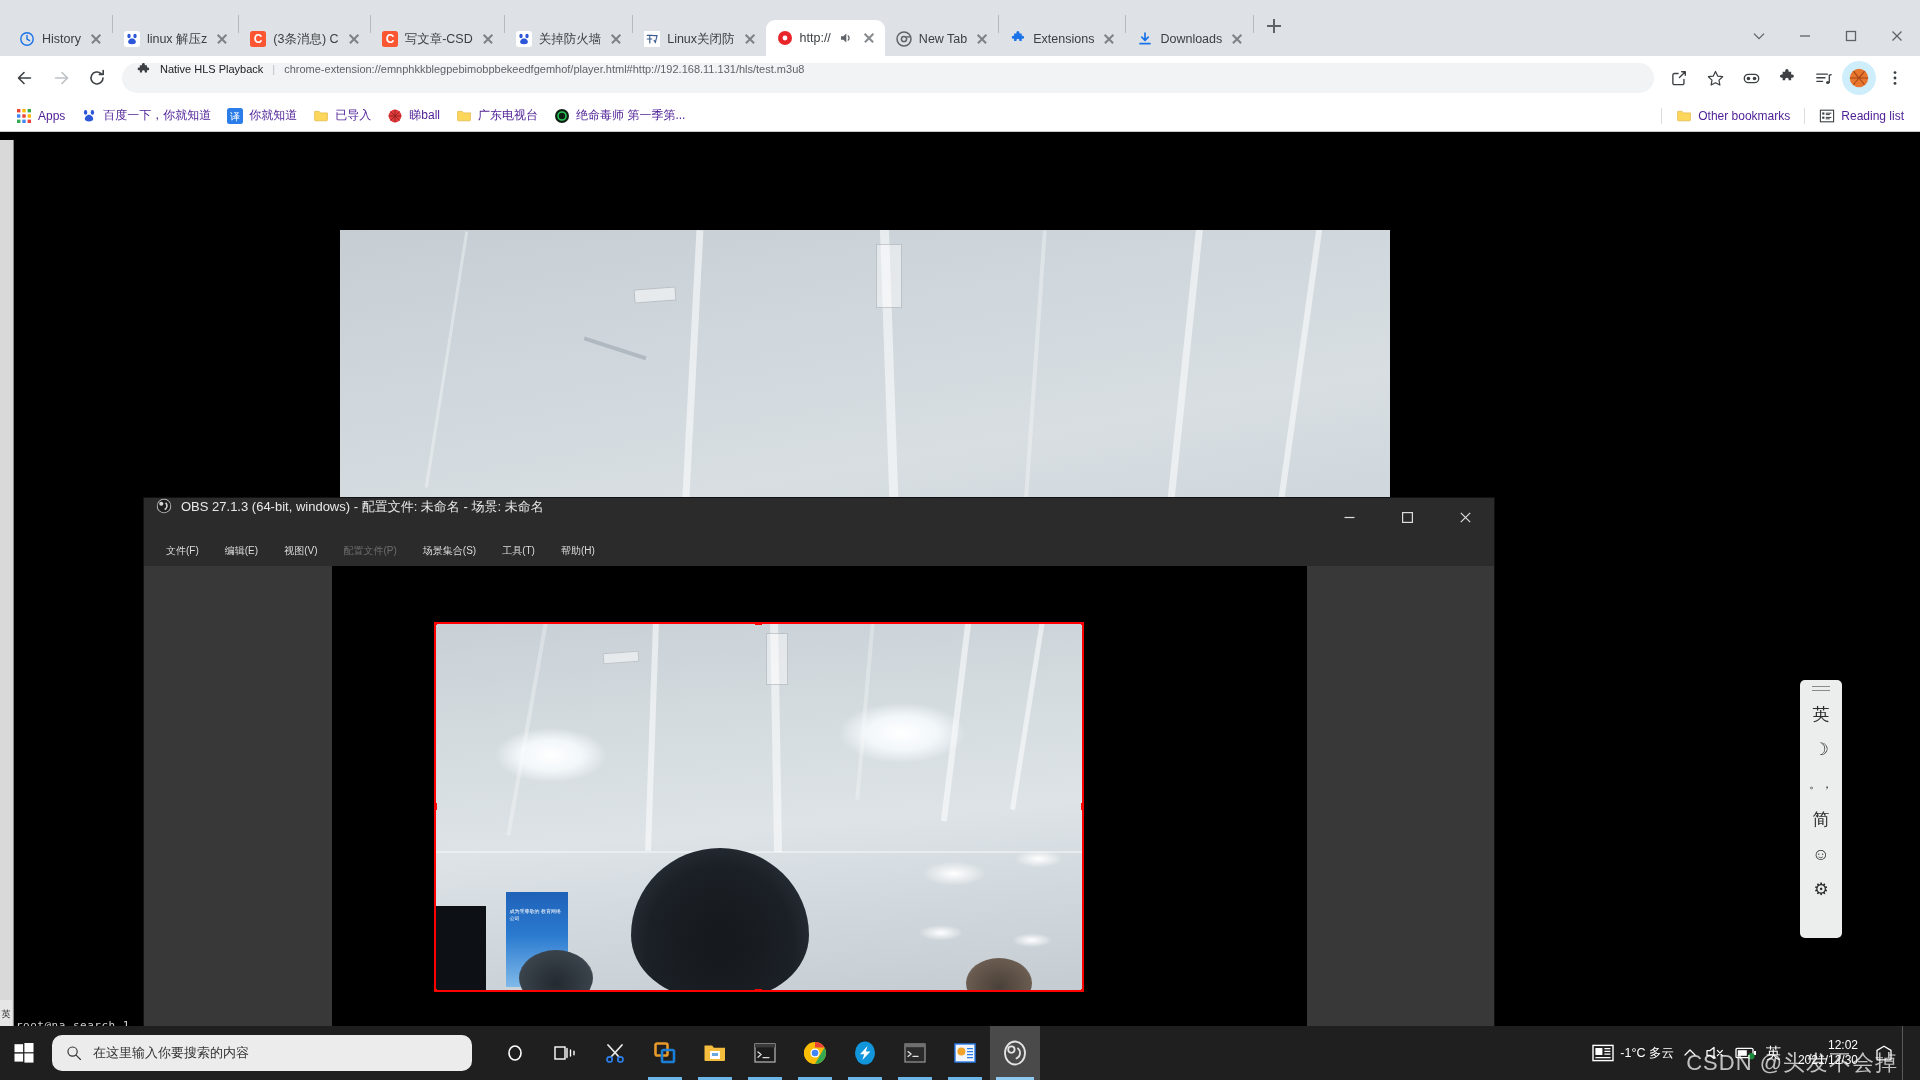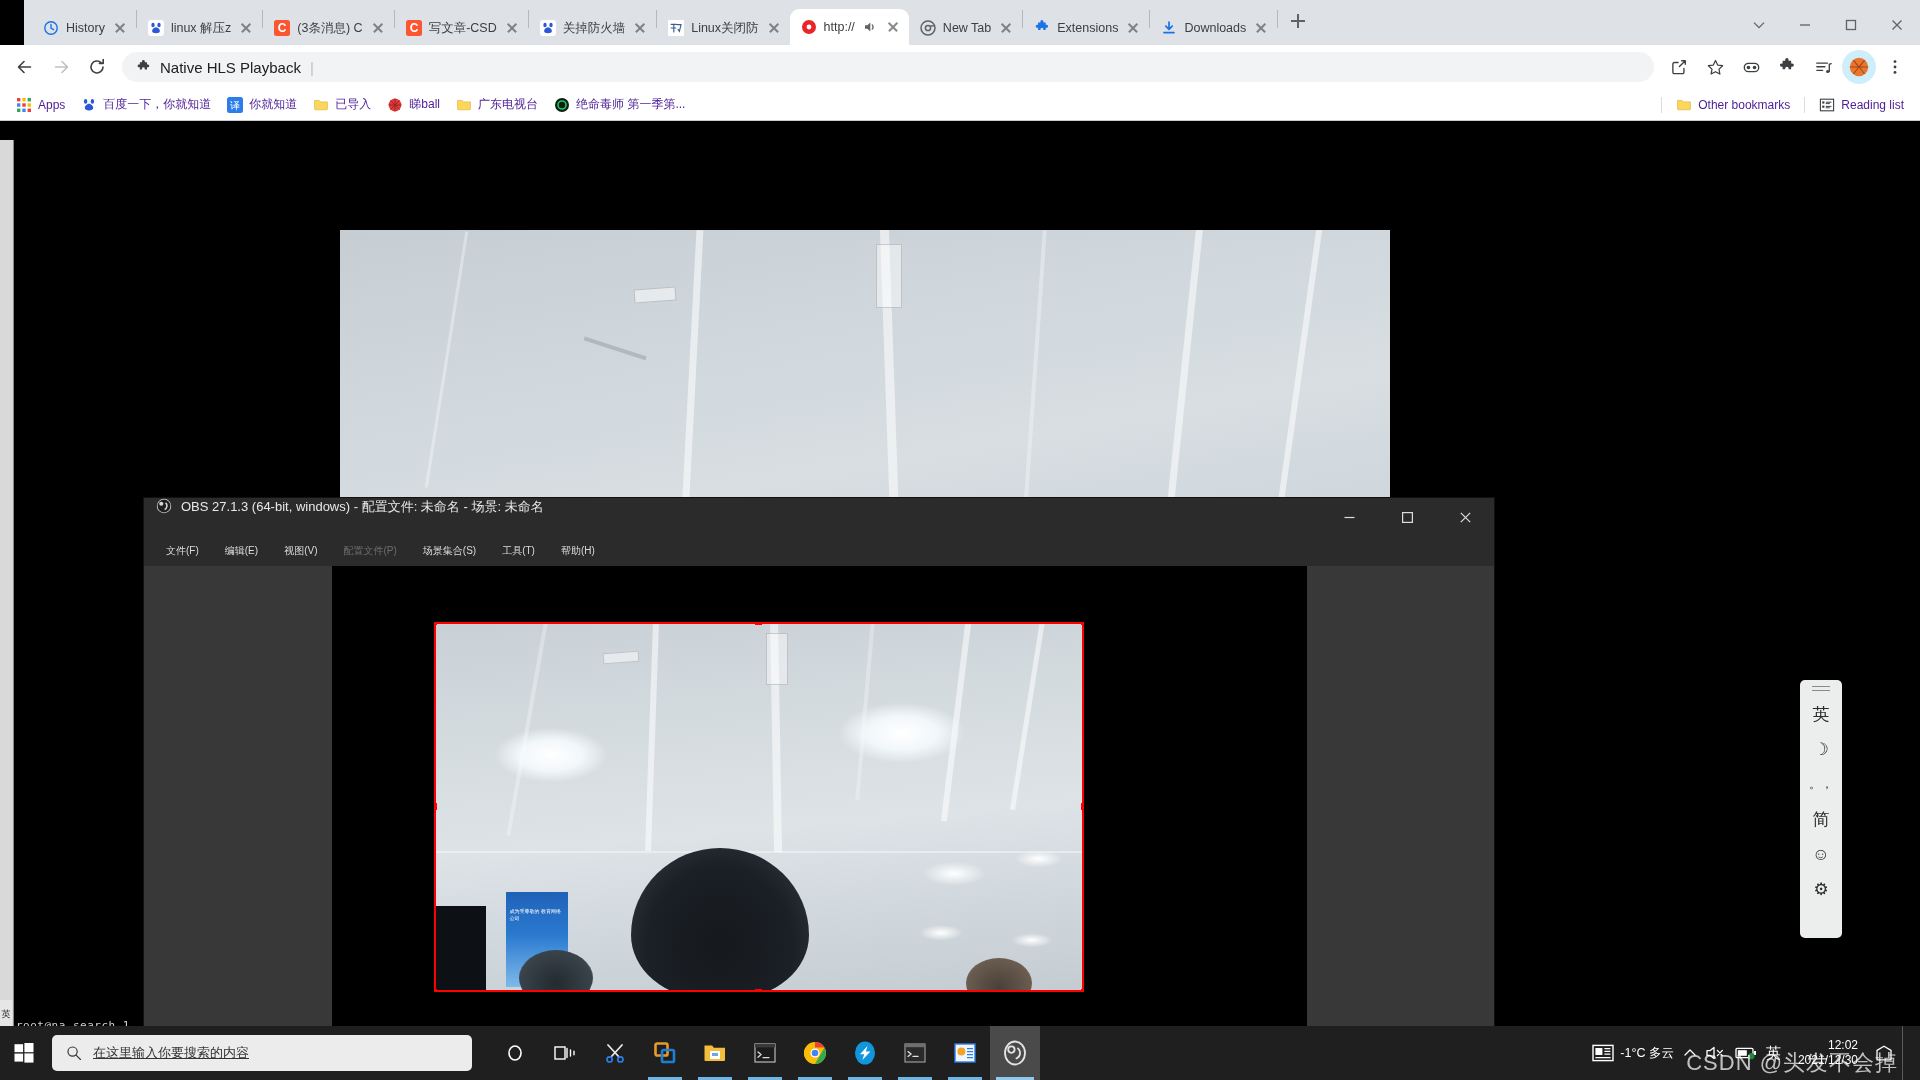--- a/index.html
+++ b/index.html
@@ -25,22 +25,22 @@
   }
   .term-text {
     position:absolute; left:16px; top:1019px; width:130px;
     color:#cfcfcf; font-family:"DejaVu Sans Mono","Liberation Mono",monospace;
     font-size:11px; letter-spacing:.5px; white-space:nowrap;
   }
 
   
   .chrome { position:absolute; left:0; top:0; width:1920px; height:140px; }
   .tabstrip {
-    position:relative; height:45px; background:#dee1e6;
-    display:flex; align-items:flex-end; padding-left:8px;margin-left:24px;
+    position:relative; height:56px; background:#dee1e6;
+    display:flex; align-items:flex-end; padding-left:8px;
   }
   .tab {
     position:relative; display:flex; align-items:center; gap:7px;
     height:34px; padding:0 8px 0 11px; min-width:0;
     font-size:12.5px; color:#3c4043; white-space:nowrap;
   }
   .tab .tab-label { overflow:hidden; text-overflow:clip; max-width:86px; display:block; }
   .tab.active {
     background:#fff; border-radius:9px 9px 0 0; height:36px;
   }
@@ -69,22 +69,22 @@
 
   .toolbar {
     height:44px; background:#fff; display:flex; align-items:center; padding:0 8px; gap:2px;
   }
   .tb-icon {
     width:34px; height:34px; border-radius:50%;
     display:flex; align-items:center; justify-content:center; color:#5f6368; flex:0 0 auto;
   }
   .omnibox {
     flex:1 1 auto; height:30px; background:#f1f3f4; border-radius:16px;
-    display:flex; align-items:center; padding:12px 14px; gap:9px; margin:0 6px;
-    font-size:15px; color:#202124; overflow:hidden; white-space:nowrap;
+    display:flex; padding:0 14px; gap:9px; margin:0 6px;
+    font-size:11px; color:#202124; overflow:hidden; white-space:nowrap;
   }
   .omni-ext-name { color:#202124; }
   .omni-div { color:#bdc1c6; }
   .omni-url { color:#5f6368; overflow:hidden; text-overflow:ellipsis; }
 
   .bookmarks {
     height:32px; background:#fff; display:flex; align-items:center; gap:4px;
     padding:0 10px; font-size:12px; color:#4c1d95; border-bottom:1px solid #ccc;
   }
   .bm { display:flex; align-items:center; gap:6px; padding:3px 6px; border-radius:4px; white-space:nowrap; }
@@ -178,23 +178,23 @@
 
   
   .taskbar {
     position:absolute; left:0; bottom:0; width:1920px; height:54px; background:#1f1f1f;
     display:flex; align-items:center;
   }
   .start {
     width:48px; height:54px; display:flex; align-items:center; justify-content:center;
   }
   .tb-search {
-    width:420px; height:36px; background:#ececec; border-radius:5px;
+    width:420px; height:36px; background:#ececec; border-radius:10px;
     display:flex; align-items:center; gap:11px; padding:0 14px; margin-left:4px;
-    color:#333; font-size:13px;text-decoration:underline;
+    color:#333; font-size:13px;
   }
   .tb-apps { display:flex; align-items:center; margin-left:18px; height:54px; }
   .tb-app {
     width:50px; height:54px; display:flex; align-items:center; justify-content:center;
     position:relative;
   }
   .tb-app.running::after {
     content:""; position:absolute; bottom:0; left:8px; right:8px; height:3px; background:#6cb6e8;
   }
   .tb-app.active { background:#4a4a4a; }
@@ -372,20 +372,21 @@
             <path d="M16.2 2.6v3.8h-3.8" stroke="#3c4043" stroke-width="1.6" fill="none" stroke-linecap="round" stroke-linejoin="round"></path>
           </svg>
       </div>
 
       <div class="omnibox">
         <svg width="15" height="15" viewBox="0 0 16 16">
             <path d="M6.4 1.6a1.5 1.5 0 013 0v.9h2.3v2.3h.9a1.5 1.5 0 010 3h-.9v2.3H9.4v-.9a1.5 1.5 0 00-3 0v.9H4.1V7.8h-.9a1.5 1.5 0 010-3h.9V2.5h2.3z" fill="#3c4043"></path>
           </svg>
         <span class="omni-ext-name">Native HLS Playback</span>
         <span class="omni-div">|</span>
+        <span class="omni-url">chrome-extension://emnphkkblegpebimobpbekeedfgemhof/player.html#http://192.168.11.131/hls/test.m3u8</span>
       </div>
 
       <div class="tb-icon">
         <svg width="18" height="18" viewBox="0 0 20 20">
             <path d="M13 3h4v4M17 3l-6.5 6.5" stroke="#3c4043" stroke-width="1.5" fill="none" stroke-linecap="round" stroke-linejoin="round"></path>
             <path d="M15.5 11.5v4.2a1.6 1.6 0 01-1.6 1.6H4.8a1.6 1.6 0 01-1.6-1.6V6.6A1.6 1.6 0 014.8 5H9" stroke="#3c4043" stroke-width="1.5" fill="none" stroke-linecap="round"></path>
           </svg>
       </div>
       <div class="tb-icon">
         <svg width="19" height="19" viewBox="0 0 20 20">

